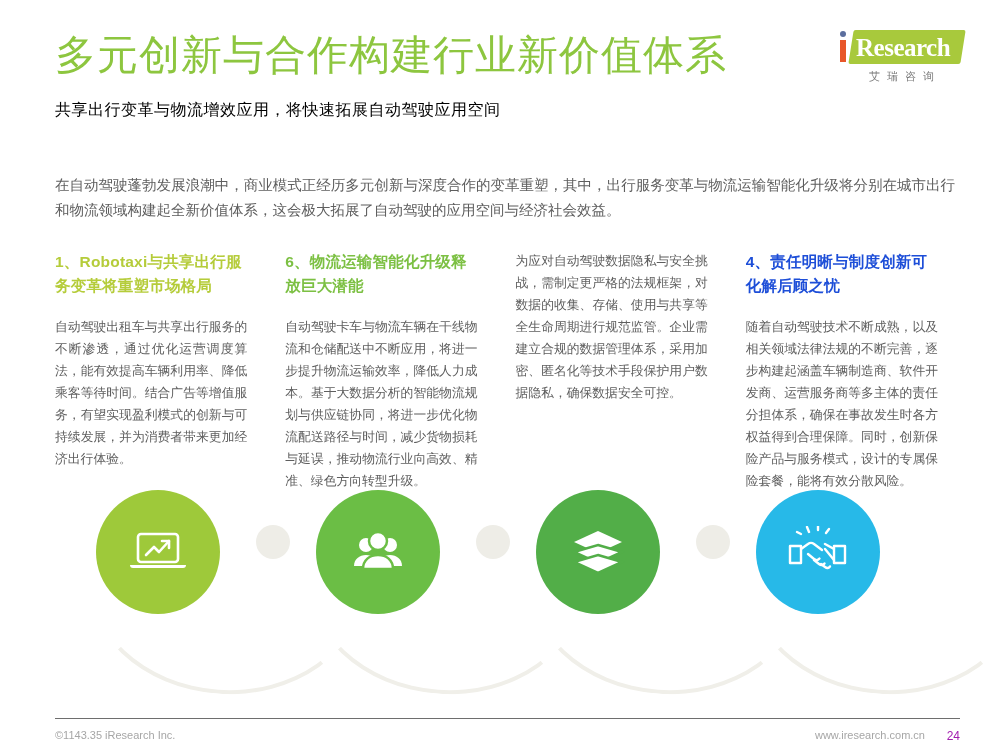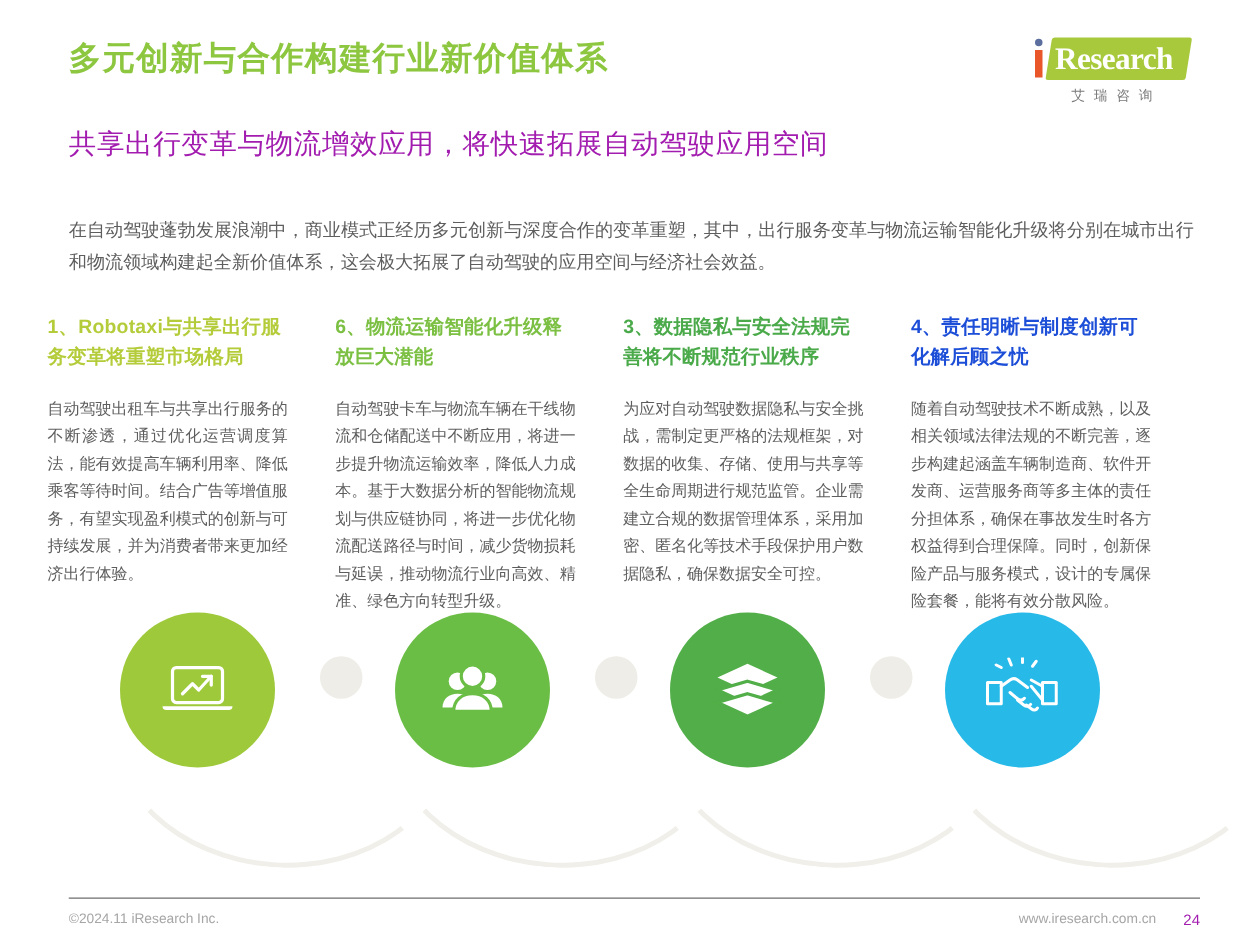--- a/index.html
+++ b/index.html
@@ -16,41 +16,41 @@
   }
 
   
   .header {
     position: absolute;
     left: 0; top: 0; width: 1000px; height: 150px;
   }
   .title-main {
     position: absolute;
     left: 55px; top: 32px;
-    font-size: 26px;
-    font-weight: bold;
+    font-size: 41px;
+    font-weight: normal;
     color: #8dc63f;
     letter-spacing: 1px;
     line-height: 1.15;
     white-space: nowrap;
   }
   .title-sub {
     position: absolute;
     left: 55px; top: 100px;
-    font-size: 22px;
+    font-size: 16px;
     font-weight: normal;
-    color: #a21caf;
+    color: #000000;
     letter-spacing: 0.5px;
     white-space: nowrap;
   }
 
   
   .logo {
     position: absolute;
-    right: 48px; top: 28px;
+    right: 36px; top: 28px;
     width: 135px; height: 62px;
   }
   .logo-badge {
     position: relative;
     width: 135px; height: 38px;
   }
   .logo-shape {
     position: absolute;
     left: 22px; top: 2px;
     width: 112px; height: 34px;
@@ -97,21 +97,21 @@
     width: 900px;
     font-size: 14.5px;
     line-height: 25px;
     color: #5e5e5e;
     text-align: justify;
   }
 
   
   .columns {
     position: absolute;
-    left: 38px; top: 250px;
+    left: 55px; top: 250px;
     width: 905px; height: 230px;
     display: flex;
     gap: 16px;
   }
   .col {
     width: 226px;
     padding-right: 22px;
   }
   .col-title {
     font-size: 15.5px;
@@ -226,21 +226,20 @@
       <div class="col-title" style="color:#b5cc3a">1、Robotaxi与共享出行服务变革将重塑市场格局</div>
       <div class="col-body">自动驾驶出租车与共享出行服务的不断渗透，通过优化运营调度算法，能有效提高车辆利用率、降低乘客等待时间。结合广告等增值服务，有望实现盈利模式的创新与可持续发展，并为消费者带来更加经济出行体验。</div>
     </div>
 
     <div class="col">
       <div class="col-title" style="color:#7cc043">6、物流运输智能化升级释放巨大潜能</div>
       <div class="col-body">自动驾驶卡车与物流车辆在干线物流和仓储配送中不断应用，将进一步提升物流运输效率，降低人力成本。基于大数据分析的智能物流规划与供应链协同，将进一步优化物流配送路径与时间，减少货物损耗与延误，推动物流行业向高效、精准、绿色方向转型升级。</div>
     </div>
 
     <div class="col">
-      <div class="col-title" style="color:#4aaa4a">3、数据隐私与安全法规完善将不断规范行业秩序</div>
       <div class="col-body">为应对自动驾驶数据隐私与安全挑战，需制定更严格的法规框架，对数据的收集、存储、使用与共享等全生命周期进行规范监管。企业需建立合规的数据管理体系，采用加密、匿名化等技术手段保护用户数据隐私，确保数据安全可控。</div>
     </div>
 
     <div class="col">
       <div class="col-title" style="color:#1d4ed8">4、责任明晰与制度创新可化解后顾之忧</div>
       <div class="col-body">随着自动驾驶技术不断成熟，以及相关领域法律法规的不断完善，逐步构建起涵盖车辆制造商、软件开发商、运营服务商等多主体的责任分担体系，确保在事故发生时各方权益得到合理保障。同时，创新保险产品与服务模式，设计的专属保险套餐，能将有效分散风险。</div>
     </div>
 
   </div>
 
@@ -304,17 +303,17 @@
           <path d="M27 34 l5 4 c2 1.6 4 1.4 5.5 -0.5"></path>
           <path d="M34 38 l4 3 c2 1.5 4 1.3 5 -0.6"></path>
           <path d="M38 23 l9 11"></path>
         </svg>
       </span>
     </div>
 
   </div>
 
   <div class="footer-rule"></div>
-  <div class="footer-left">©2024.11 iResearch Inc.</div>
+  <div class="footer-left">©1143.35 iResearch Inc.</div>
   <div class="footer-right">www.iresearch.com.cn</div>
   <div class="footer-page">24</div>
 
 </div>
 
 </body></html>

